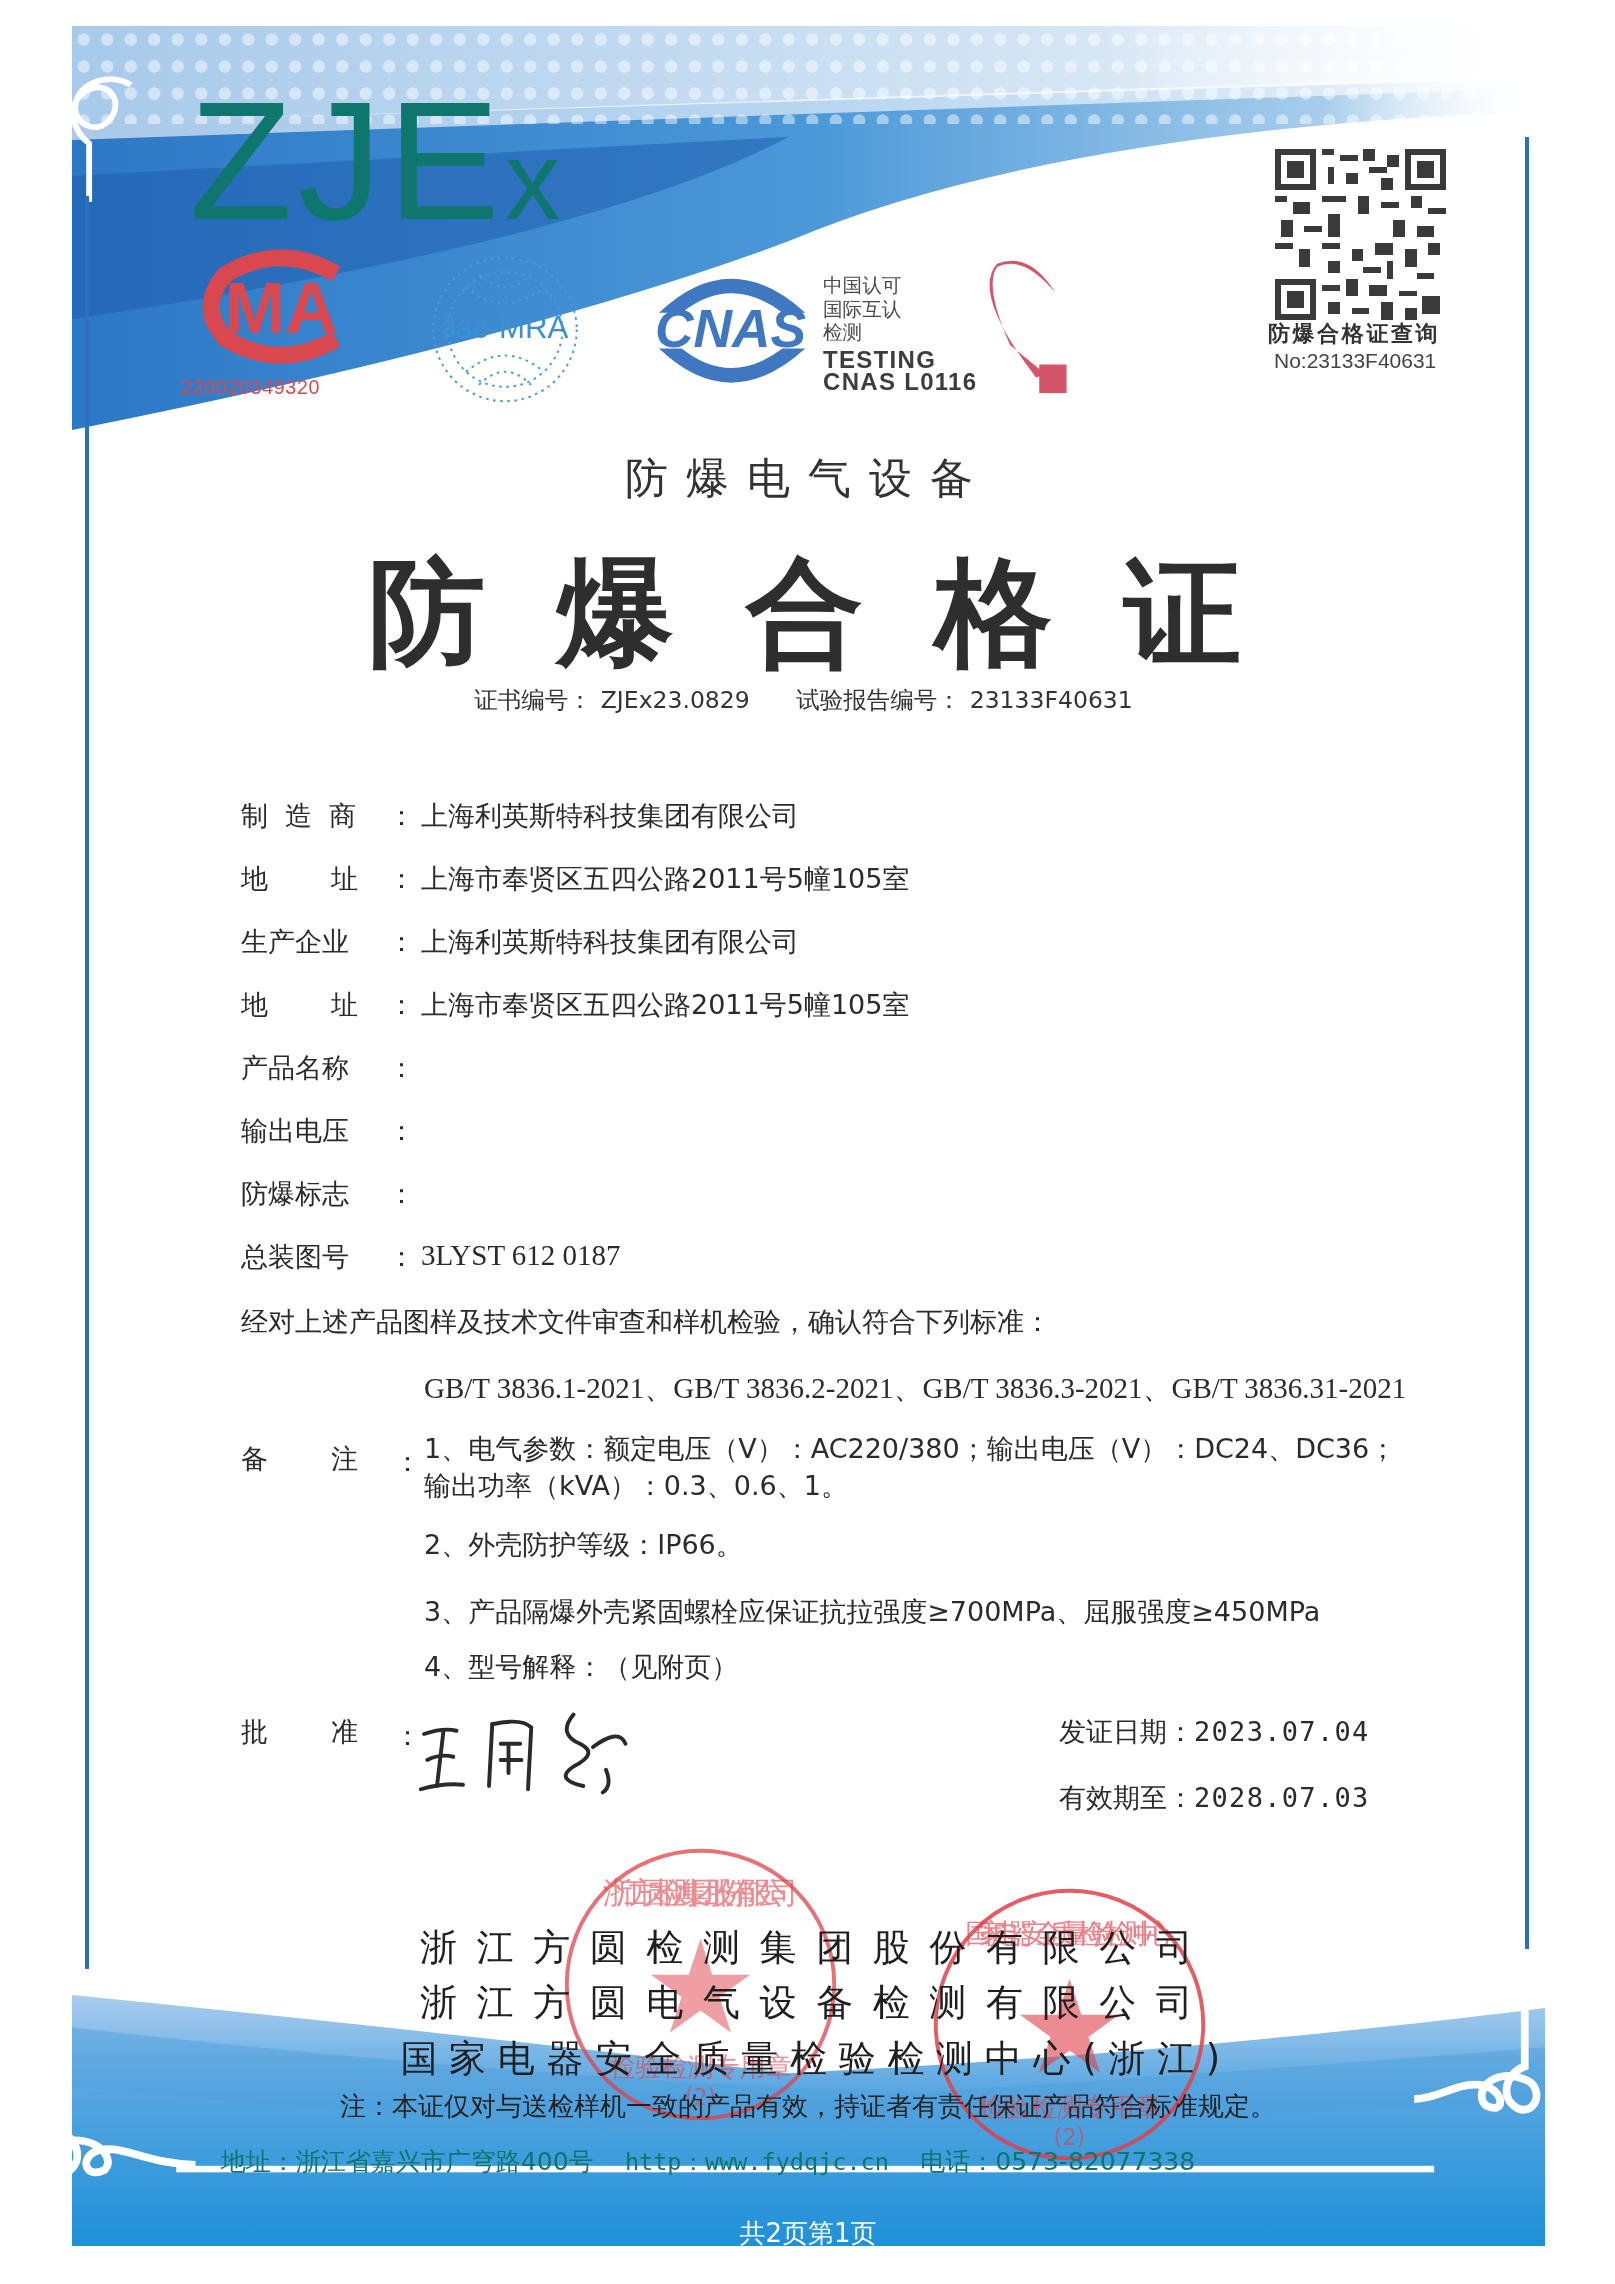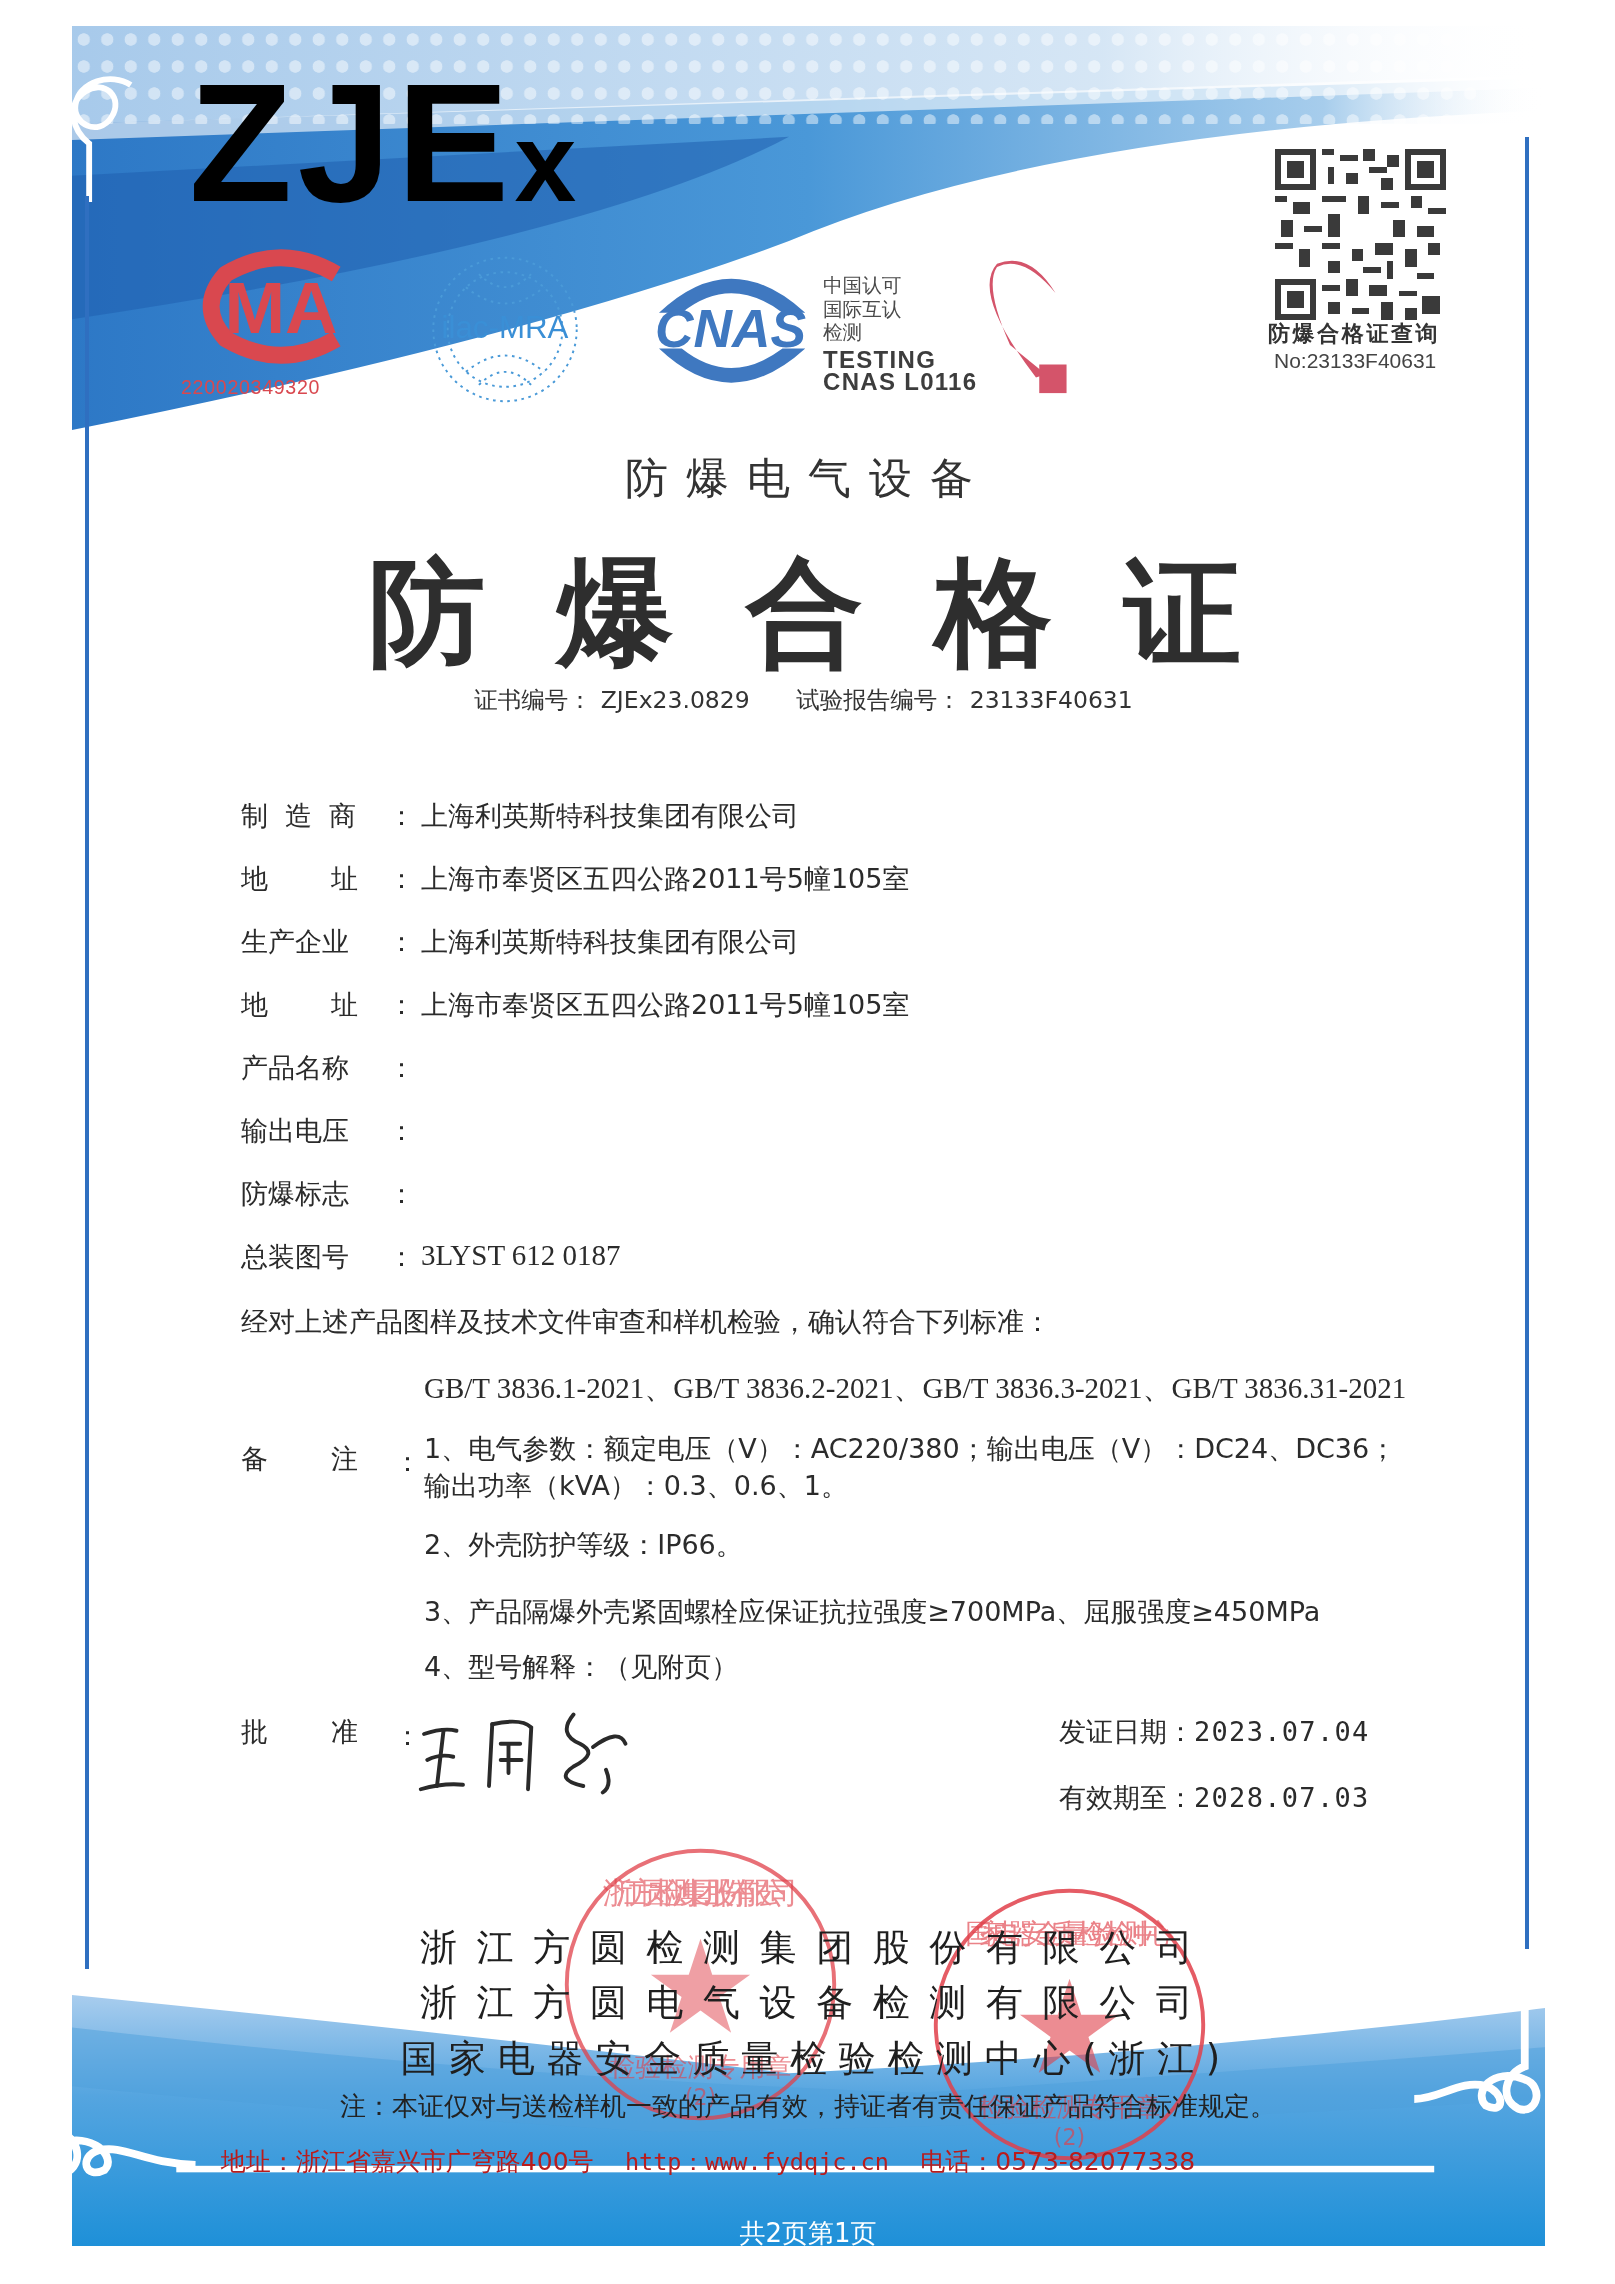--- a/index.html
+++ b/index.html
@@ -9,22 +9,22 @@
 
   
   .hdr-band { left:72px; top:26px; width:1473px; height:404px; }
   .dots { left:72px; top:26px; width:1408px; height:98px;
           background-image: radial-gradient(circle, rgba(255,255,255,0.85) 5.9px, transparent 6.5px);
           background-size:23.5px 27px; opacity:0.55; }
 
   .frame-left { left:85px; top:196px; width:3.9px; height:1773px; background:#2f6fc0; }
   .frame-right { left:1525px; top:137px; width:3.9px; height:1812px; background:#2f6fc0; }
 
-  .zjex { left:189px; top:58px; font-family:"Liberation Sans",sans-serif; font-weight:700;
-          font-size:169px; color:#000000; letter-spacing:5.2px; line-height:1; }
+  .zjex { left:189px; top:76px; font-family:"Liberation Sans",sans-serif; font-weight:400;
+          font-size:169px; color:#0f766e; letter-spacing:5.2px; line-height:1; }
   .zjex .small { font-size:111px; }
 
   
   .cma { left:183px; top:248px; width:196px; height:117px; }
   .cma-num { left:181px; top:376px; font-family:"Liberation Sans",sans-serif; font-size:19.6px; color:#d9484f; letter-spacing:0.7px; }
 
   
   .ilac { left:417px; top:248px; width:176px; height:163px; }
 
   
@@ -77,21 +77,21 @@
   .seal { width:287px; height:287px; }
   .seal1 { left:557px; top:1841px; }
   .seal2 { left:926px; top:1881px; }
 
   .org { left:0; width:1616px; text-align:center; font-size:37px; color:#1f1f1f; letter-spacing:19.6px; padding-left:16.3px; box-sizing:border-box; }
   .org1 { top:1923px; }
   .org2 { top:1978px; }
   .org3 { top:2034px; letter-spacing:11.7px; }
 
   .note { left:0; width:1616px; top:2089px; text-align:center; font-size:26px; color:#222; }
-  .addr { left:0; width:1416px; top:2145px; text-align:center; font-size:25px; color:#b91c1c; }
+  .addr { left:0; width:1416px; top:2145px; text-align:center; font-size:25px; color:#0f766e; }
   .addr span { margin:0 11.7px; }
   .addr .mono { font-family:"DejaVu Sans Mono","Liberation Mono",monospace; font-size:23.5px; }
   .page { left:0; width:1616px; top:2216px; text-align:center; font-size:26px; color:#ffffff; }
 </style>
 </head>
 <body>
 
 <svg class="abs hdr-band" viewBox="0 0 2260 620" preserveAspectRatio="none">
   <defs>
     <linearGradient id="hb1" x1="0" y1="0" x2="1" y2="0">

